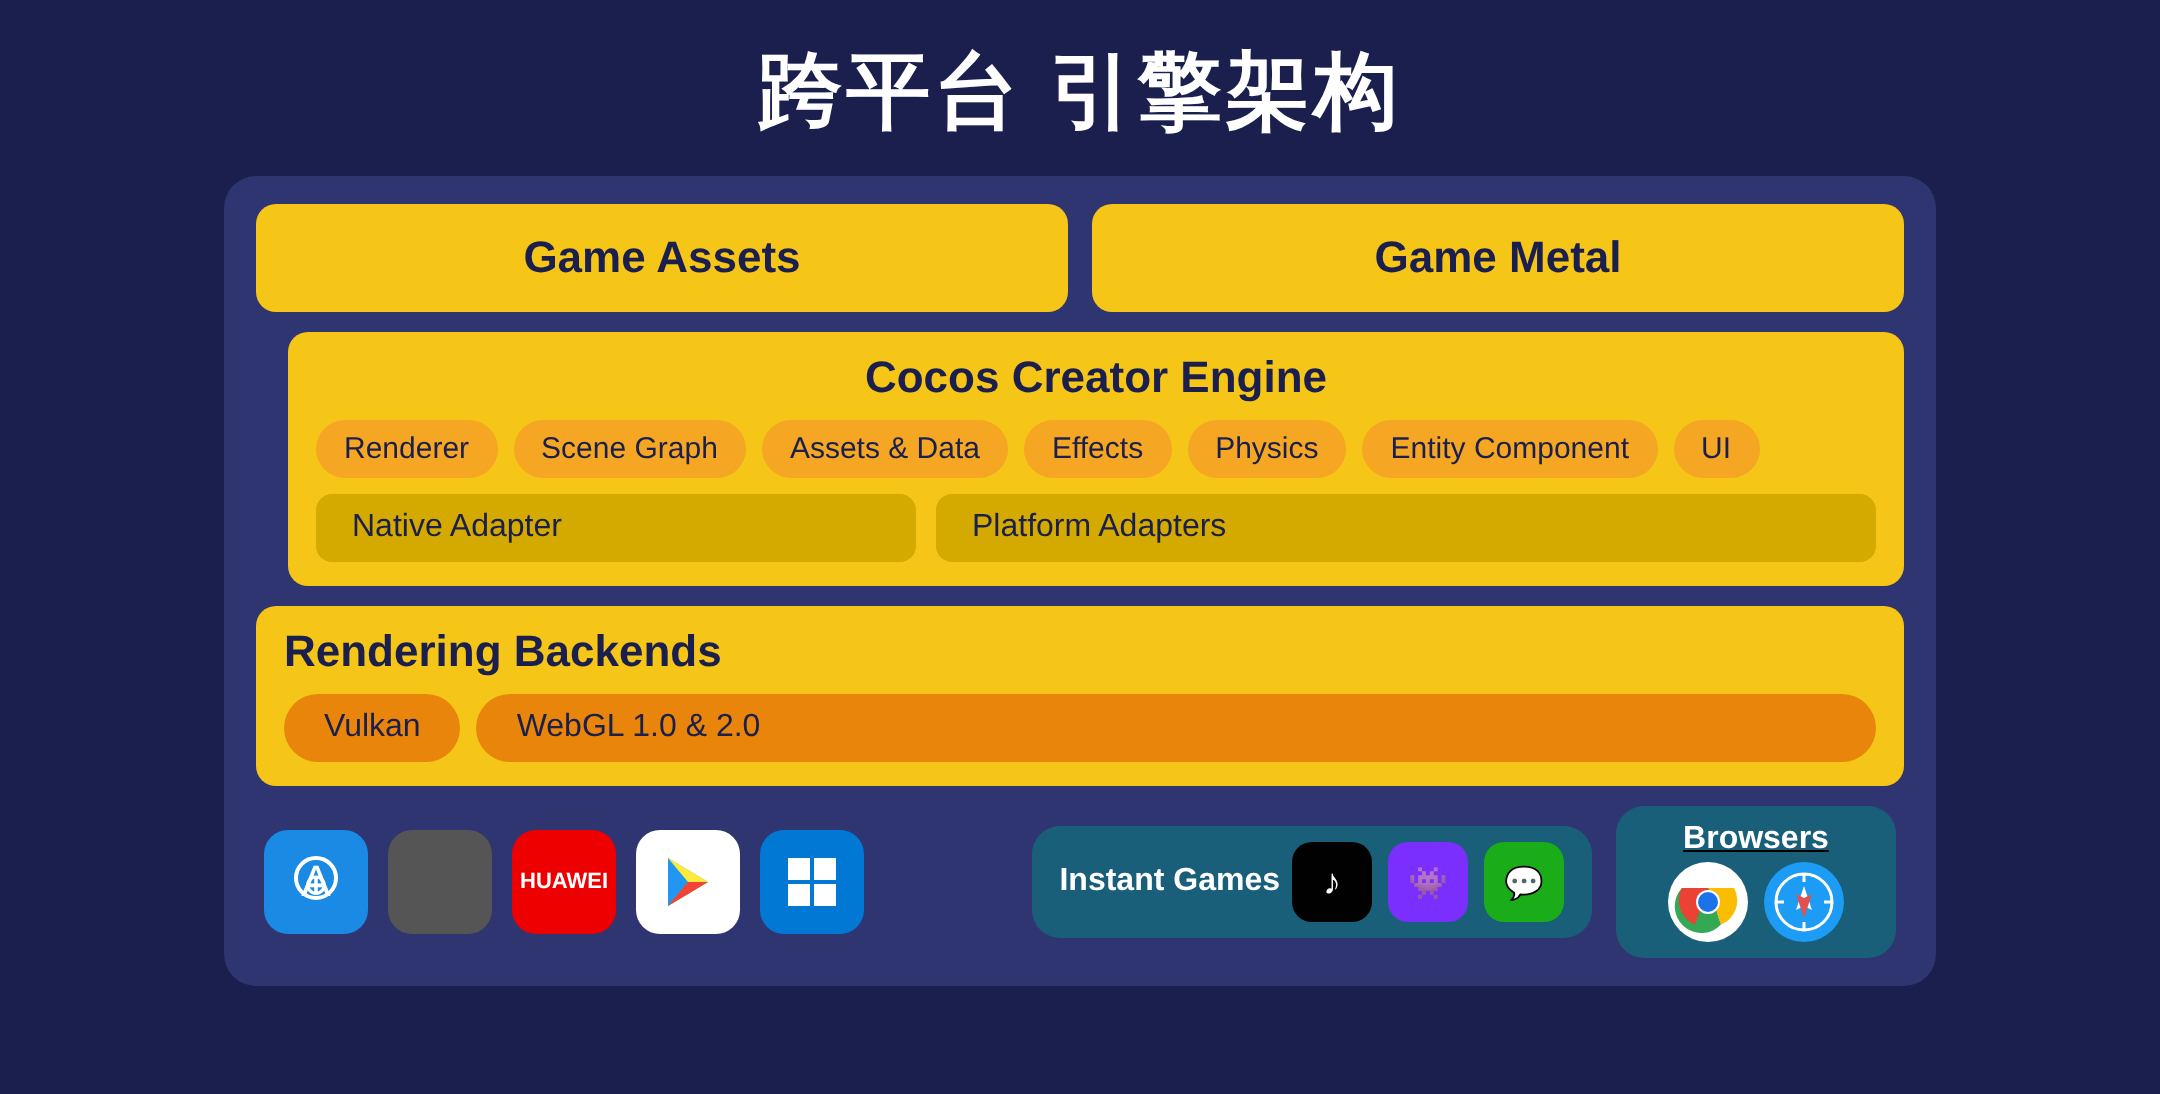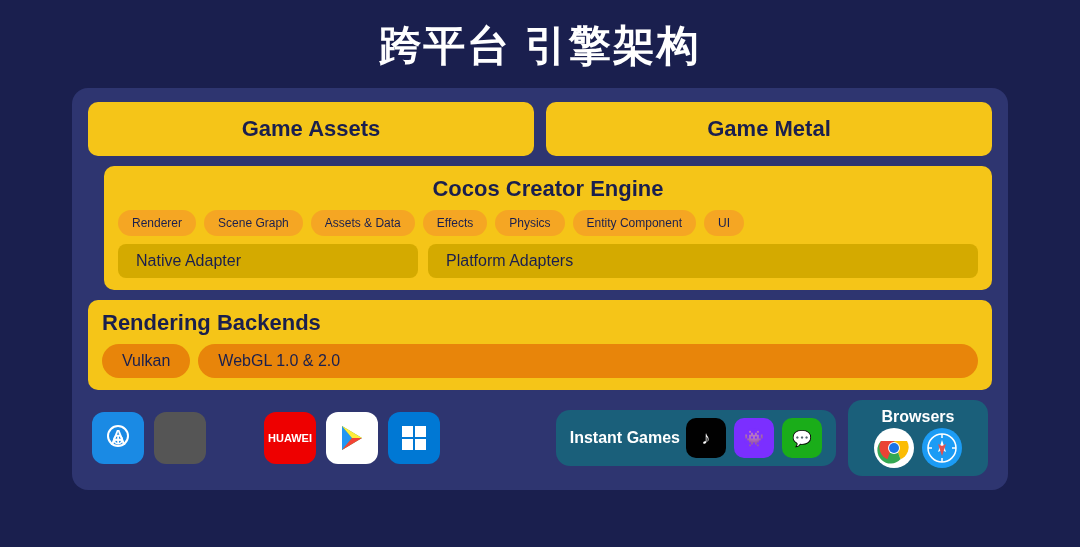--- a/index.html
+++ b/index.html
@@ -20,21 +20,21 @@
       font-size: 42px;
       font-weight: bold;
       margin: 18px 0 14px 0;
       letter-spacing: 2px;
     }
 
     .main-container {
       background: #2e3570;
       border-radius: 16px;
       padding: 14px 16px 14px 16px;
-      width: 936px;
+      width: 856px;
       display: flex;
       flex-direction: column;
       gap: 10px;
     }
 
     
     .row-top {
       display: flex;
       gap: 12px;
     }
@@ -80,21 +80,21 @@
       gap: 8px;
       margin-bottom: 8px;
       flex-wrap: nowrap;
       align-items: center;
     }
 
     .engine-pill {
       background: #f5a623;
       border-radius: 20px;
       padding: 6px 14px;
-      font-size: 12px;
+      font-size: 15px;
       font-weight: 500;
       color: #1a1f4e;
       white-space: nowrap;
     }
 
     .engine-adapters-row {
       display: flex;
       gap: 10px;
     }
 
@@ -177,21 +177,21 @@
       align-items: center;
       justify-content: center;
       font-size: 26px;
     }
 
     
     .icon-appstore { background: #1a8ae4; }
     
     .icon-apple { background: #555; }
     
-    .icon-huawei { background: #e10000; margin-left: 48px; }
+    .icon-huawei { background: #e10000; }
     
     .icon-playstore { background: #fff; }
     
     .icon-windows { background: #0078d4; }
 
     .instant-games-box {
       background: #1a5f7a;
       border-radius: 14px;
       padding: 8px 14px;
       display: flex;
@@ -226,20 +226,21 @@
 
     .browsers-box {
       background: #1a5f7a;
       border-radius: 14px;
       padding: 8px 14px;
       display: flex;
       flex-direction: column;
       align-items: center;
       gap: 2px;
       min-width: 140px;
+      text-decoration: underline;
     }
 
     .browsers-title {
       color: white;
       font-size: 16px;
       font-weight: 700;
     }
 
     .browsers-icons-row {
       display: flex;

